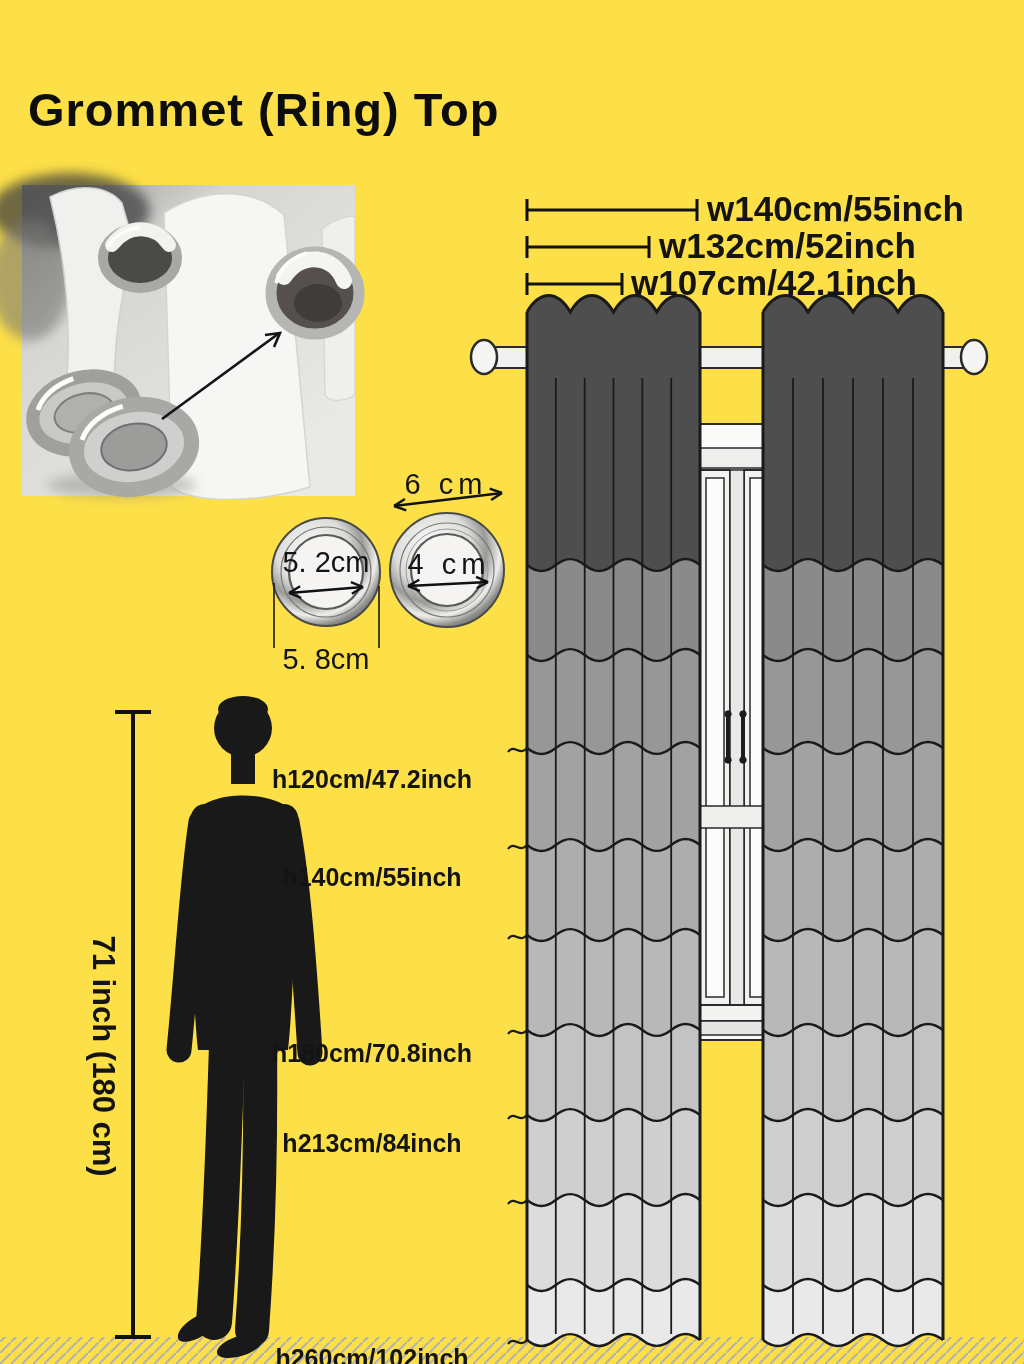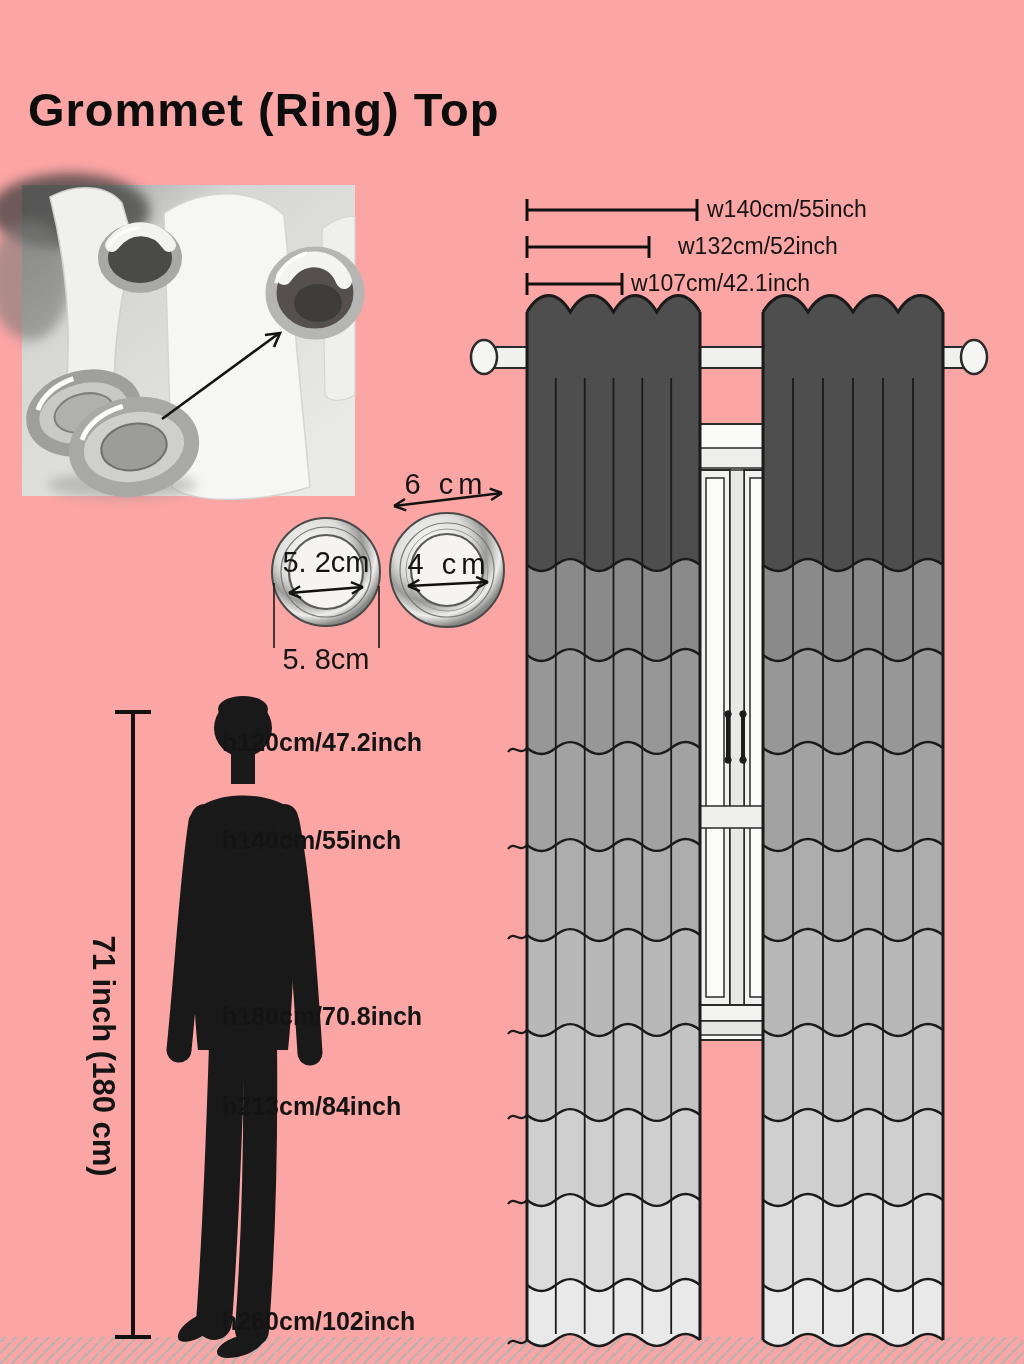--- a/index.html
+++ b/index.html
@@ -5,41 +5,41 @@
   html,body{margin:0;padding:0;}
   .stage{
     position:relative; width:1024px; height:1364px; overflow:hidden;
     background:#f5f4f2; font-family:"Liberation Sans", sans-serif; color:#141414;
   }
   .stage svg{position:absolute; left:0; top:0;}
   .label{position:absolute; white-space:nowrap; color:#141414;}
   .title{
     left:28px; top:82px; font-size:47px; font-weight:800; letter-spacing:1px; color:#0d0d0d;
   }
-  .wlabel{font-size:23px; font-weight:400; line-height:30px;}
+  .wlabel{font-size:35px; font-weight:700; line-height:30px;}
   .wlabel-1{left:707px; top:194px;}
-  .wlabel-2{left:659px; top:231px;margin-left:19px;}
+  .wlabel-2{left:659px; top:231px;}
   .wlabel-3{left:631px; top:268px;}
-  .hlabel{font-size:25px; font-weight:700; line-height:30px; width:300px; text-align:left; left:222px;}
+  .hlabel{font-size:25px; font-weight:700; line-height:30px; width:300px; text-align:center; left:222px;margin-top:37px;}
   .hl-0{top:727px;} .hl-1{top:825px;} .hl-2{top:906px;} .hl-3{top:1001px;}
   .hl-4{top:1091px;} .hl-5{top:1176px;} .hl-6{top:1306px;}
   .ringlabel{font-size:29px; font-weight:500; text-align:center; width:140px;}
   .rl-inner-left{left:256px; top:546px;}
   .rl-outer-left{left:256px; top:643px;}
   .rl-outer-right{left:376px; top:468px; letter-spacing:5px;}
   .rl-inner-right{left:379px; top:548px; letter-spacing:5px;}
   .person-height{
     left:-70px; top:1040px; width:350px; height:32px; text-align:center;
     font-size:31px; font-weight:700; transform:rotate(90deg);
   }
 </style>
 </head>
 <body>
 
-<div class="stage" style="background: #fca5a5;">
+<div class="stage" style="background: #fde047;">
 
   <svg id="gfx" width="1024" height="1364" viewBox="0 0 1024 1364">
     <defs>
       <pattern id="hatch" patternUnits="userSpaceOnUse" width="11" height="11">
         <path d="M -2,13 L 13,-2" stroke="#b4b2b0" stroke-width="2.2"></path>
       </pattern>
       <radialGradient id="metalGrad" cx="0.38" cy="0.32" r="0.75">
         <stop offset="0" stop-color="#ffffff"></stop>
         <stop offset="0.45" stop-color="#dcdcda"></stop>
         <stop offset="0.62" stop-color="#9a9a98"></stop>

